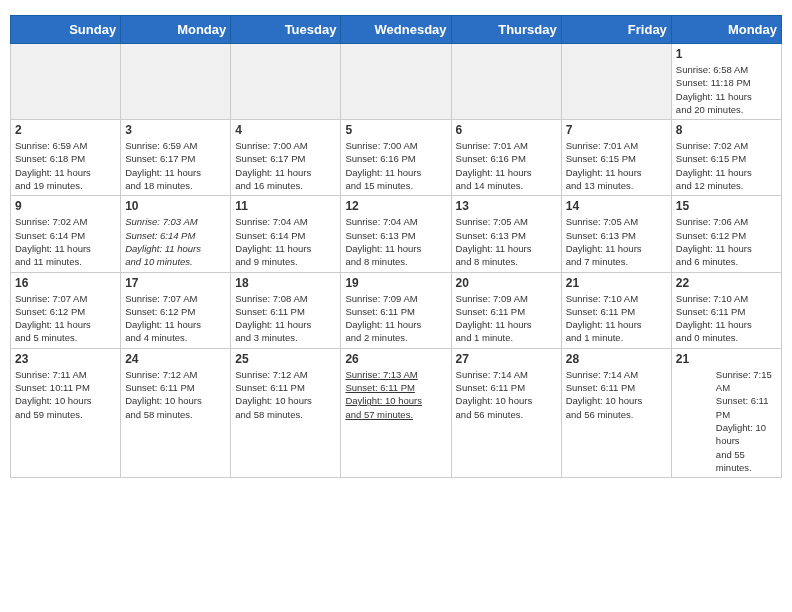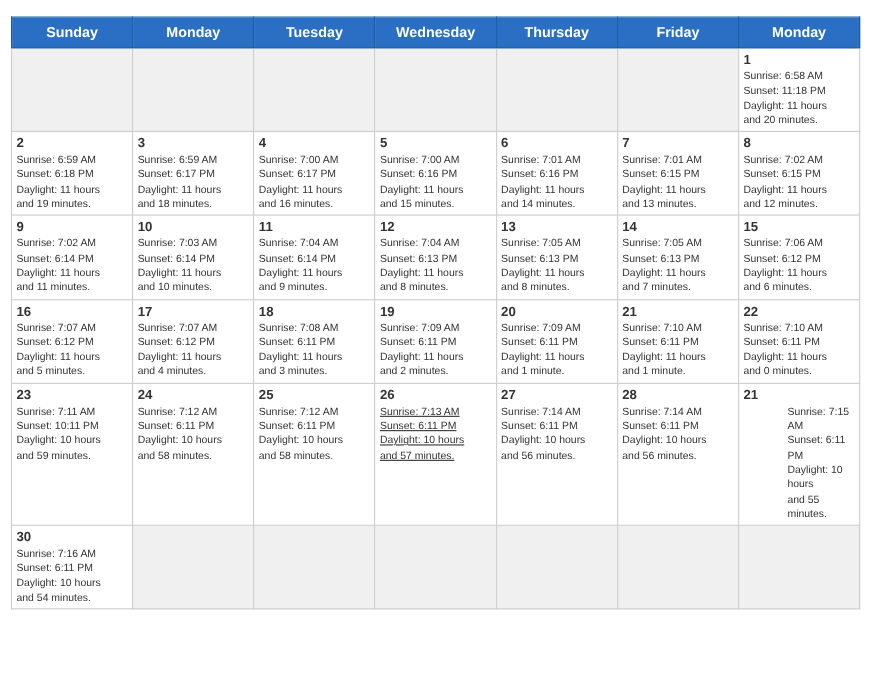--- a/index.html
+++ b/index.html
@@ -42,21 +42,21 @@
       width: 100%;
       border-collapse: collapse;
       margin-top: 5px;
     }
     .calendar th {
       background: #2a6fc4;
       color: #fff;
       font-size: 13px;
       font-weight: bold;
       padding: 6px 4px;
-      text-align: center;
+      text-align: right;
       border: 1px solid #1a5fa4;
       margin-top: 13px;
     }
     .calendar td {
       border: 1px solid #ccc;
       vertical-align: top;
       padding: 3px 4px;
       width: calc(100% / 7);
       min-height: 72px;
       height: 72px;
@@ -169,21 +169,21 @@
         <tr>
           <td>
             <span class="day-number">9</span>
             <div class="day-info" style="white-space: pre-line;">Sunrise: 7:02 AM
 Sunset: 6:14 PM
 Daylight: 11 hours
 and 11 minutes.</div>
           </td>
           <td>
             <span class="day-number">10</span>
-            <div class="day-info" style="white-space: pre-line;">Sunrise: 7:03 AM
+            <div class="day-info" style="white-space: pre-line; font-style: italic;">Sunrise: 7:03 AM
 Sunset: 6:14 PM
 Daylight: 11 hours
 and 10 minutes.</div>
           </td>
           <td>
             <span class="day-number">11</span>
             <div class="day-info" style="white-space: pre-line;">Sunrise: 7:04 AM
 Sunset: 6:14 PM
 Daylight: 11 hours
 and 9 minutes.</div>
@@ -311,31 +311,16 @@
 Daylight: 10 hours
 and 56 minutes.</div>
           </td>
           <td>
             <span class="day-number">21</span>
             <div class="day-info" style="white-space: pre-line; margin-left: 40px;">Sunrise: 7:15 AM
 Sunset: 6:11 PM
 Daylight: 10 hours
 and 55 minutes.</div>
           </td>
-        </tr>
-        <tr class="last-row">
-          <td>
-            <span class="day-number">30</span>
-            <div class="day-info" style="white-space: pre-line;">Sunrise: 7:16 AM
-Sunset: 6:11 PM
-Daylight: 10 hours
-and 54 minutes.</div>
-          </td>
-          <td class="empty"></td>
-          <td class="empty"></td>
-          <td class="empty"></td>
-          <td class="empty"></td>
-          <td class="empty"></td>
-          <td class="empty"></td>
         </tr>
       </tbody>
   </table>
 </div>
 
 </body></html>

